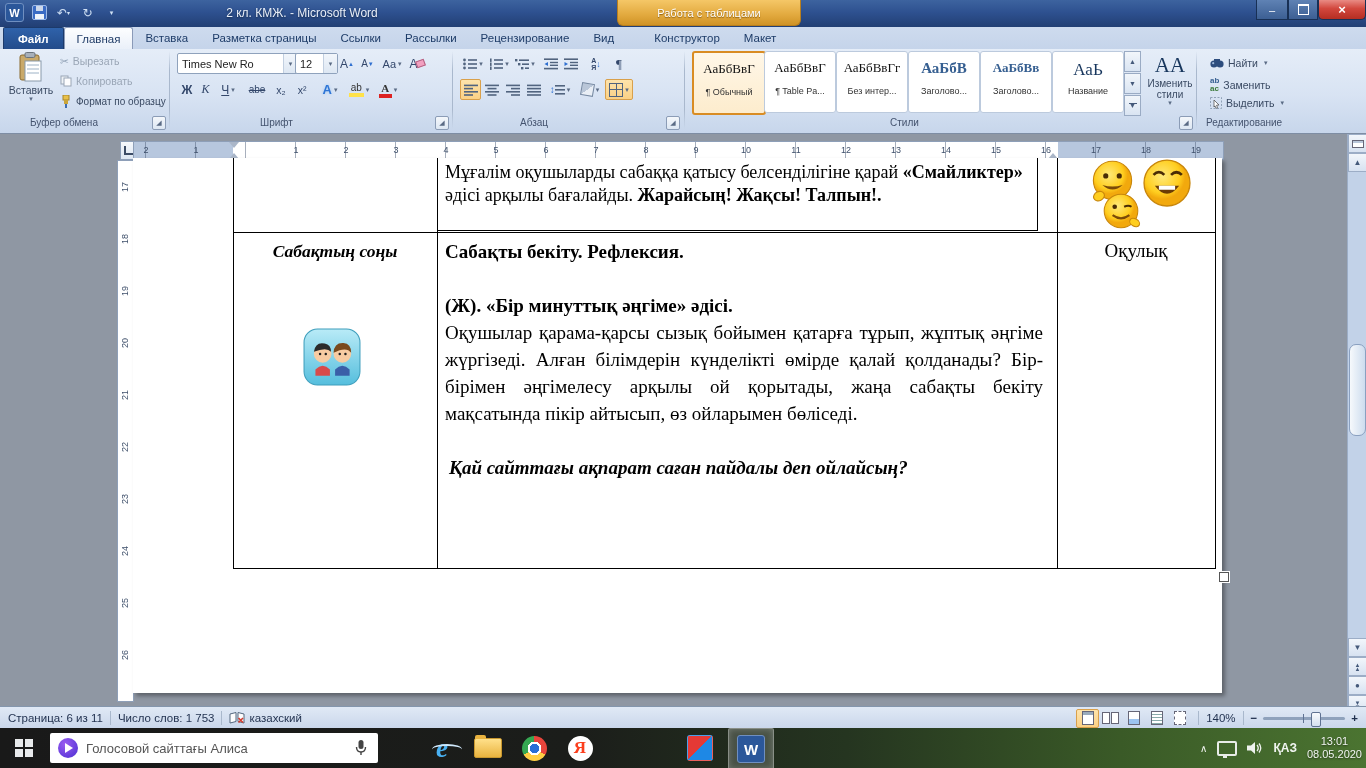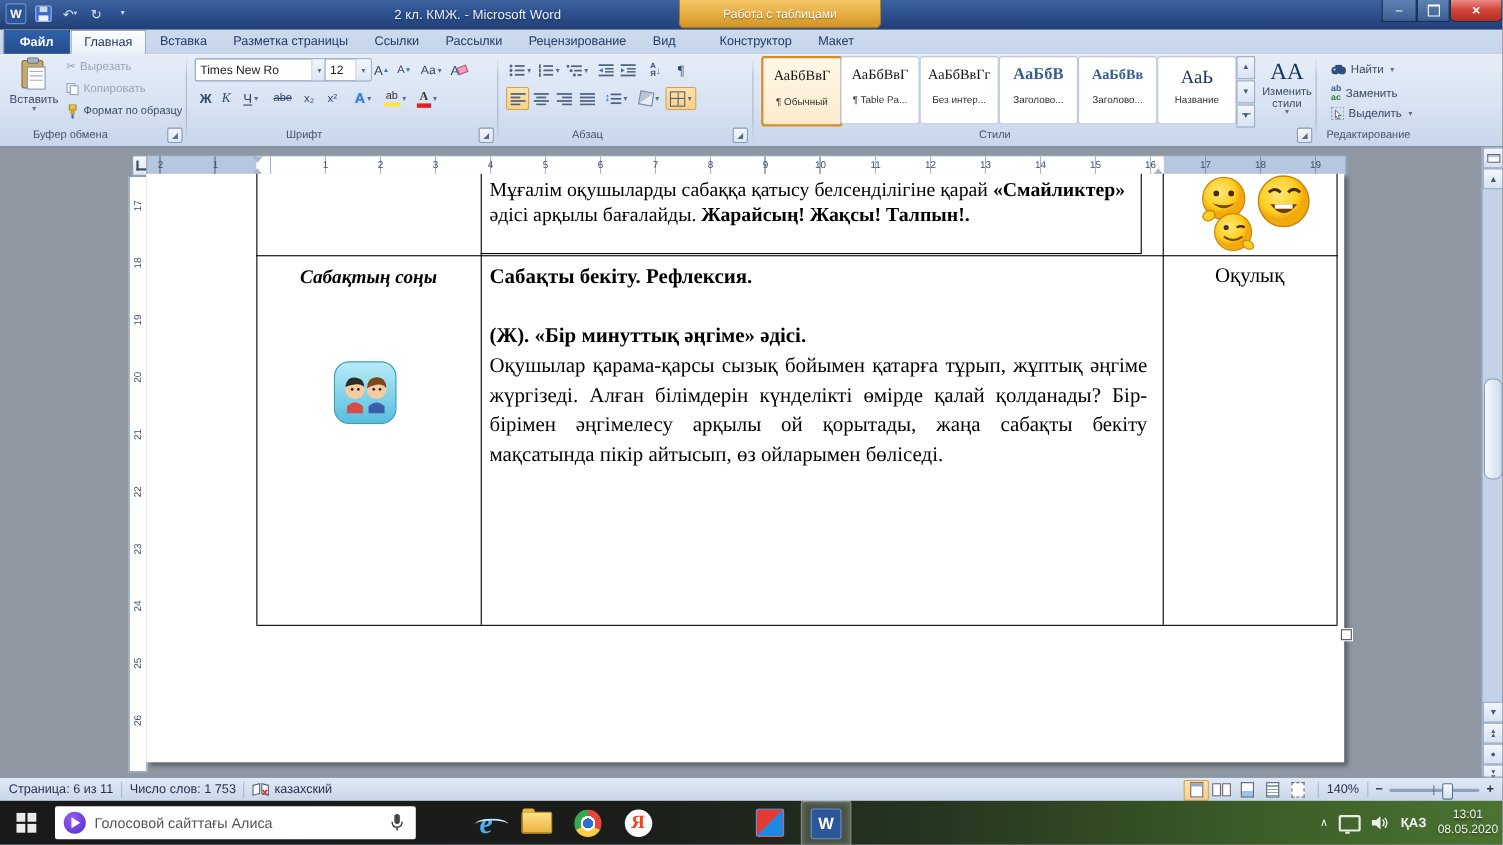--- a/index.html
+++ b/index.html
@@ -10,21 +10,21 @@
   .titlebar{position:absolute;left:0;top:0;width:1366px;height:27px;
     background:linear-gradient(180deg,#3d639f 0%,#2e5190 45%,#223f74 100%)}
   .qat{position:absolute;left:5px;top:3px;display:flex;align-items:center;gap:7px}
   .qic{width:17px;height:17px;display:flex;align-items:center;justify-content:center;
     font-size:12px;color:#cfe0f4;line-height:1}
   .wicon{width:17px;height:17px;background:#2b579a;border:1px solid #6f8fc0;border-radius:3px;
     color:#fff;font-weight:bold;font-size:11px;display:flex;align-items:center;justify-content:center}
   .floppy{width:13px;height:13px;background:#3a6bc4;border:1px solid #9db9e6;border-radius:2px;position:relative}
   .floppy::before{content:"";position:absolute;left:3px;top:0;width:7px;height:5px;background:#cdd8ea}
   .floppy::after{content:"";position:absolute;left:2px;bottom:0;width:9px;height:5px;background:#eef3fa}
-  .title-txt{position:absolute;left:130px;top:6px;width:380px;text-align:right;
+  .title-txt{position:absolute;left:112px;top:6px;width:380px;text-align:center;
     font-size:12px;color:#e9eff9;text-shadow:0 1px 2px #132848;white-space:nowrap}
   .ctx-hdr{position:absolute;left:617px;top:0;width:182px;height:25px;border-radius:0 0 6px 6px;
     background:linear-gradient(180deg,#f5c767 0%,#e2a93e 60%,#d09326 100%);
     color:#fff;font-size:11px;display:flex;align-items:center;justify-content:center;
     text-shadow:0 1px 1px #8a5d10;border:1px solid #b97f1d;border-top:none}
   .winbtns{position:absolute;right:0;top:0;display:flex}
   .wb{height:19px;display:flex;align-items:center;justify-content:center;color:#fff;
     border:1px solid #183055;border-top:none;font-size:11px}
   .wb.min{width:30px;background:linear-gradient(#5f82b4,#3c5f93)}
   .wb.max{width:28px;background:linear-gradient(#5f82b4,#3c5f93)}
@@ -617,20 +617,21 @@
       <path d="M29.5 24 Q30 14 39 14.5 Q46.5 15 46.5 24 Q42 17.5 29.5 24 Z" fill="#7a4a1e"></path>
       <circle cx="35.5" cy="25" r="1.2" fill="#222"></circle>
         <circle cx="41" cy="25" r="1.2" fill="#222"></circle>
       <path d="M31 40 Q38 33 45 40 L45 46 L31 46 Z" fill="#3a5fa8"></path>
     </svg>
 
     <div class="c2 serif">
       <div style="font-weight:bold">Сабақты бекіту. Рефлексия.</div>
       <div class="h2x" style="font-weight:bold">(Ж). «Бір минуттық әңгіме» әдісі.</div>
       <p>Оқушылар қарама-қарсы сызық бойымен қатарға тұрып, жұптық әңгіме жүргізеді.  Алған білімдерін күнделікті өмірде қалай қолданады? Бір-бірімен әңгімелесу арқылы ой қорытады, жаңа сабақты бекіту мақсатында пікір айтысып, өз ойларымен бөліседі.</p>
+      <div class="quest">Қай сайттағы ақпарат саған пайдалы деп ойлайсың?</div>
     </div>
 
     <div class="c3 serif">
       <span>Оқулық</span>
     </div>
   </div>
 
   <div class="sbar">
     <div class="sbtn">
         <span style="width:10px;height:6px;background:#fff;border:1px solid #667;box-shadow:inset 0 2px 0 #b9c7da"></span>

